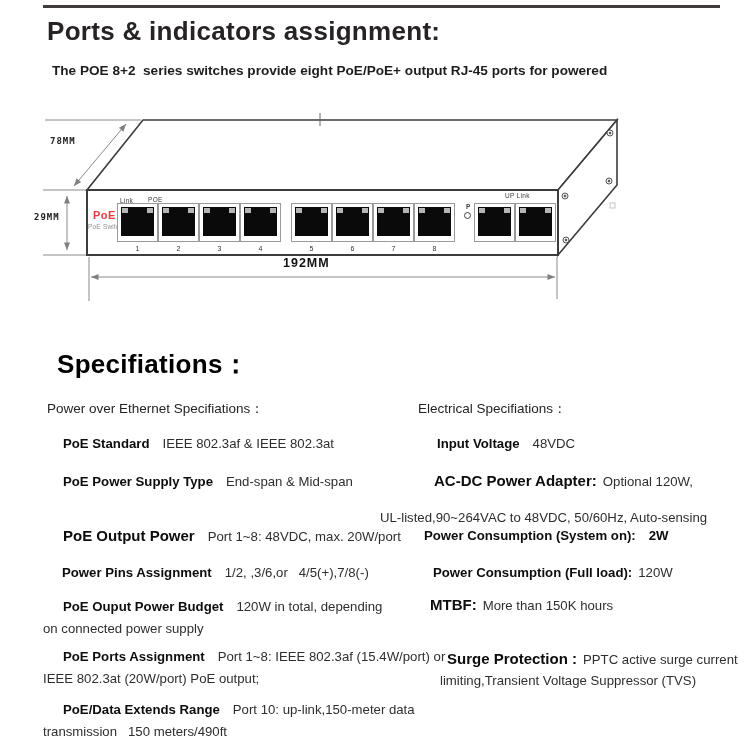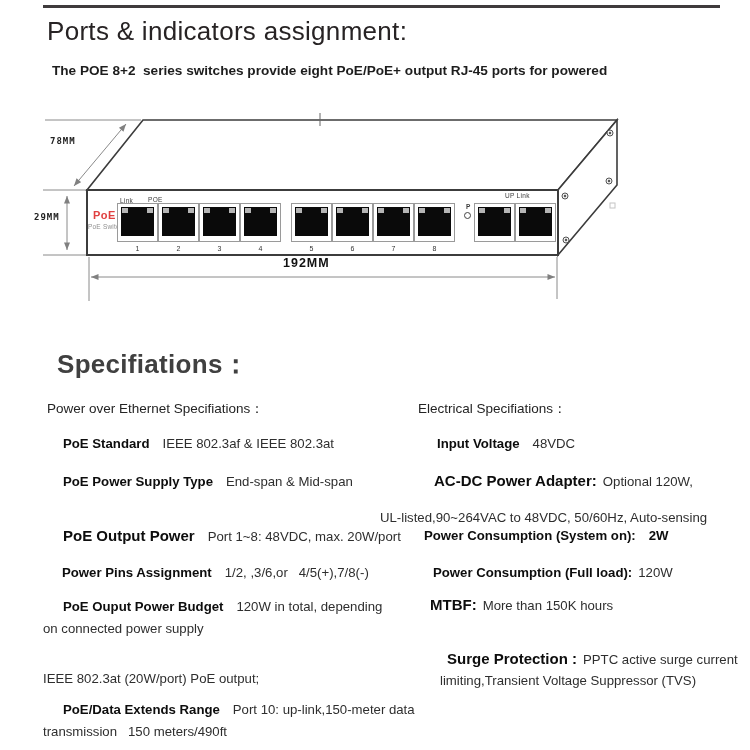--- a/index.html
+++ b/index.html
@@ -1,20 +1,20 @@
 <!DOCTYPE html>
 <html><head>
 <meta charset="utf-8">
 <style>
   html,body{margin:0;padding:0;background:#ffffff;}
   .canvas{position:relative;width:750px;height:750px;background:#ffffff;overflow:hidden;
           font-family:"Liberation Sans",sans-serif;color:#1e1e1e;}
 
   .top-rule{position:absolute;left:43px;top:5px;width:677px;height:2.5px;background:#3f3b3c;}
-  .page-title{position:absolute;left:47px;top:16px;margin:0;font-size:26px;font-weight:normal;
+  .page-title{position:absolute;left:47px;top:16px;margin:0;font-size:26px;font-weight:bold;
               color:#272324;letter-spacing:0.3px;}
   .intro{position:absolute;left:52px;top:61px;margin:0;font-size:13.6px;font-weight:bold;
          color:#1d1d1d;line-height:20.5px;}
   .intro span{white-space:pre;}
 
   
   .diagram{position:absolute;left:0;top:105px;width:750px;height:200px;}
   .diagram svg{position:absolute;left:0;top:0;}
   .dimlbl{position:absolute;font-family:"DejaVu Sans Mono",monospace;font-size:9px;font-weight:bold;
           color:#222;letter-spacing:1px;white-space:pre;}
@@ -34,21 +34,21 @@
             border-radius:50%;background:#fff;}
   .port{position:absolute;top:98px;width:41px;height:39px;border:1px solid #9a9a9a;background:#fff;
         box-sizing:border-box;}
   .jack{position:absolute;left:3px;right:3px;top:3px;bottom:5px;background:#0a0a0a;}
   .led{position:absolute;top:1px;width:6px;height:5px;background:#b5b5b5;}
   .led-l{left:1px;}.led-r{right:1px;}
   .pnum{position:absolute;top:41px;left:0;width:100%;text-align:center;font-size:7px;color:#333;}
 
   
   .specs-title{position:absolute;left:57px;top:347px;margin:0;font-size:26px;font-weight:bold;
-               color:#404040;letter-spacing:0.3px;}
+               color:#000000;letter-spacing:0.3px;}
   .colhdr{position:absolute;top:400px;font-size:13.5px;color:#242424;}
   .spec{position:absolute;font-size:13.2px;color:#2e2e2e;white-space:pre;padding-left:16px;}
   .spec .lbl{font-weight:bold;color:#0d0d0d;margin-right:13px;white-space:pre;}
   .spec.lg .lbl{font-size:15px;}
   .spec.valbold .val{font-weight:bold;color:#0d0d0d;}
   .spec .val{white-space:pre;}
   .cont{position:absolute;font-size:13.2px;color:#2e2e2e;white-space:pre;}
 </style>
 </head>
 <body>
@@ -194,20 +194,21 @@
 
   <div class="colhdr" style="left:418px">Electrical Specifiations：</div>
   <div class="colhdr" style="left:47px">Power over Ethernet Specifiations：</div>
 
   <div class="spec" style="left:47px;top:436px"><span class="lbl">PoE Standard</span><span class="val">IEEE 802.3af &amp; IEEE 802.3at</span></div>
   <div class="spec" style="left:47px;top:474px"><span class="lbl">PoE Power Supply Type</span><span class="val">End-span &amp; Mid-span</span></div>
   <div class="spec lg" style="left:47px;top:527px"><span class="lbl">PoE Output Power</span><span class="val">Port 1~8: 48VDC, max. 20W/port</span></div>
   <div class="spec" style="left:46px;top:565px"><span class="lbl">Power Pins Assignment</span><span class="val">1/2, ,3/6,or   4/5(+),7/8(-)</span></div>
   <div class="spec" style="left:47px;top:599px"><span class="lbl">PoE Ouput Power Budget</span><span class="val">120W in total, depending</span></div>
   <div class="cont" style="left:43px;top:621px">on connected power supply</div>
+  <div class="spec" style="left:47px;top:649px"><span class="lbl">PoE Ports Assignment</span><span class="val">Port 1~8: IEEE 802.3af (15.4W/port) or</span></div>
   <div class="cont" style="left:43px;top:671px">IEEE 802.3at (20W/port) PoE output;</div>
   <div class="spec" style="left:47px;top:702px"><span class="lbl">PoE/Data Extends Range</span><span class="val">Port 10: up-link,150-meter data</span></div>
   <div class="cont" style="left:43px;top:724px">transmission   150 meters/490ft</div>
 
   <div class="spec" style="left:421px;top:436px"><span class="lbl">Input Voltage</span><span class="val">48VDC</span></div>
   <div class="spec lg" style="left:418px;top:472px"><span class="lbl" style="margin-right:6px">AC-DC Power Adapter:</span><span class="val">Optional 120W,</span></div>
   <div class="cont" style="left:380px;top:510px">UL-listed,90~264VAC to 48VDC, 50/60Hz, Auto-sensing</div>
   <div class="spec valbold" style="left:408px;top:528px"><span class="lbl">Power Consumption (System on):</span><span class="val">2W</span></div>
   <div class="spec" style="left:417px;top:565px"><span class="lbl" style="margin-right:6px">Power Consumption (Full load):</span><span class="val">120W</span></div>
   <div class="spec lg" style="left:414px;top:596px"><span class="lbl" style="margin-right:6px">MTBF:</span><span class="val">More than 150K hours</span></div>

